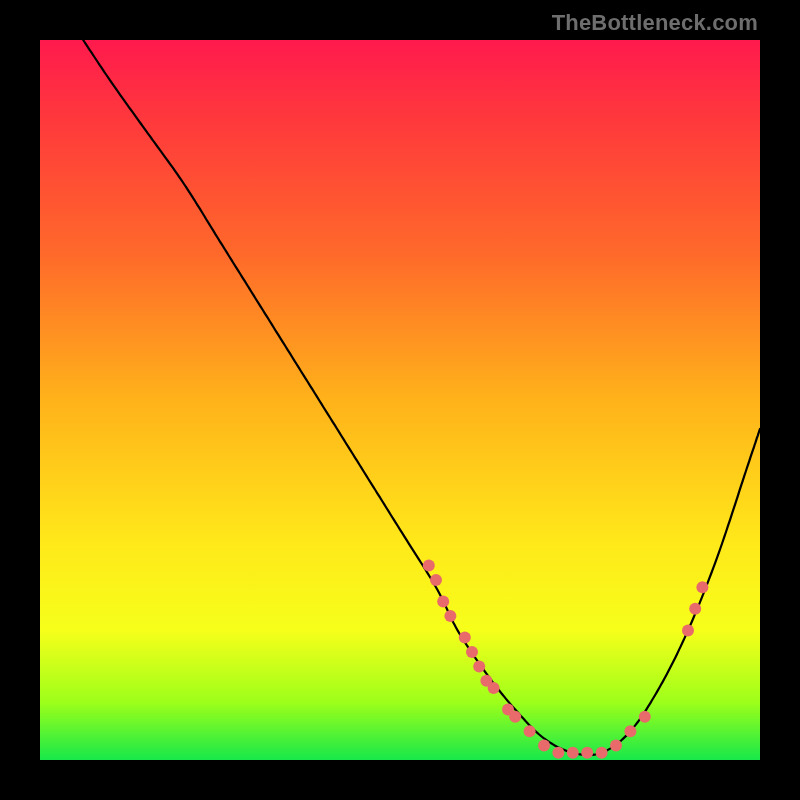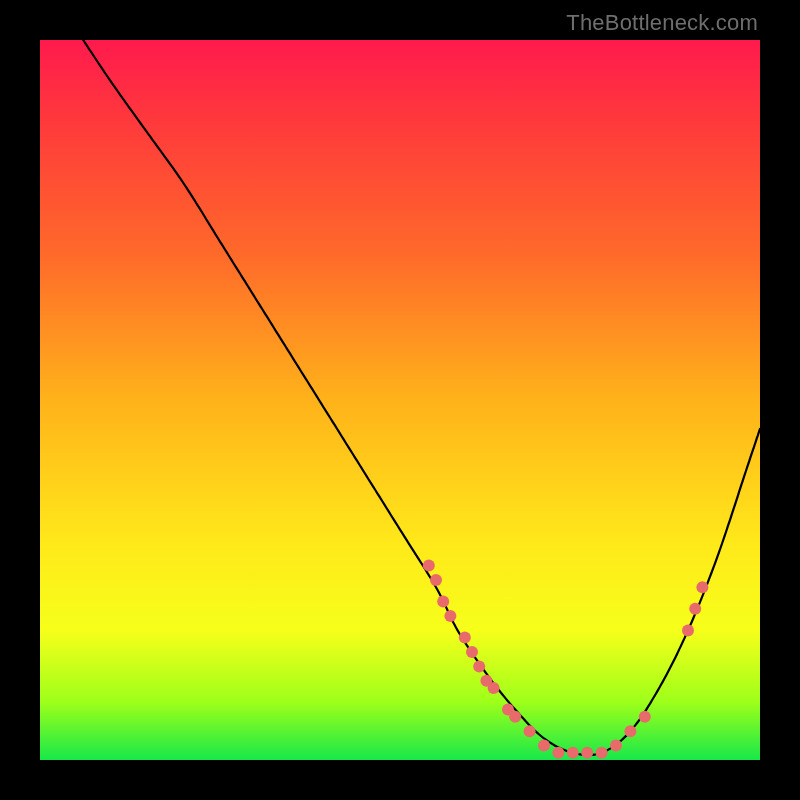--- a/index.html
+++ b/index.html
@@ -35,21 +35,21 @@
       #9dff1a 92%,
       #17e84a 100%
     );
   }
   .watermark {
     position: absolute;
     top: 10px;
     right: 42px;
     color: #6e6e6e;
     font-size: 22px;
-    font-weight: 400;
+    font-weight: 700;
     letter-spacing: 0.2px;
     user-select: none;
   }
   svg.curve {
     position: absolute;
     left: 0;
     top: 0;
     width: 720px;
     height: 720px;
     overflow: visible;

